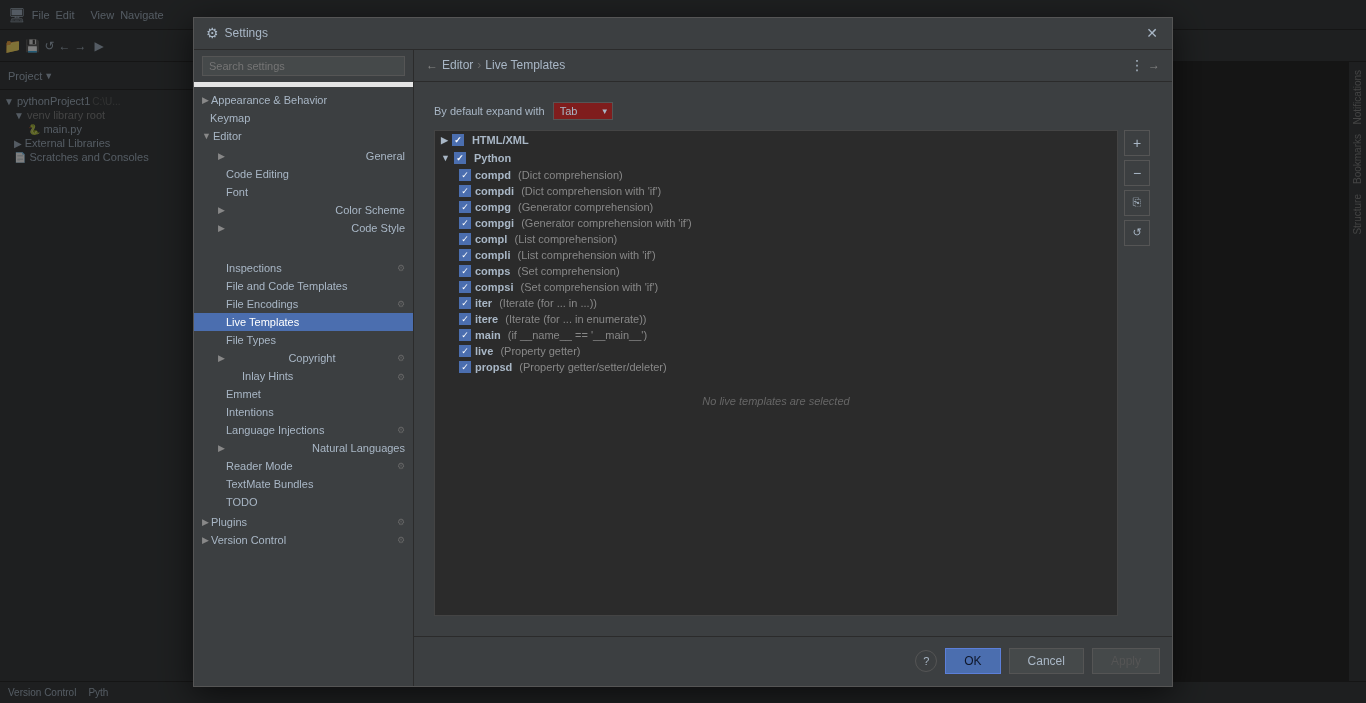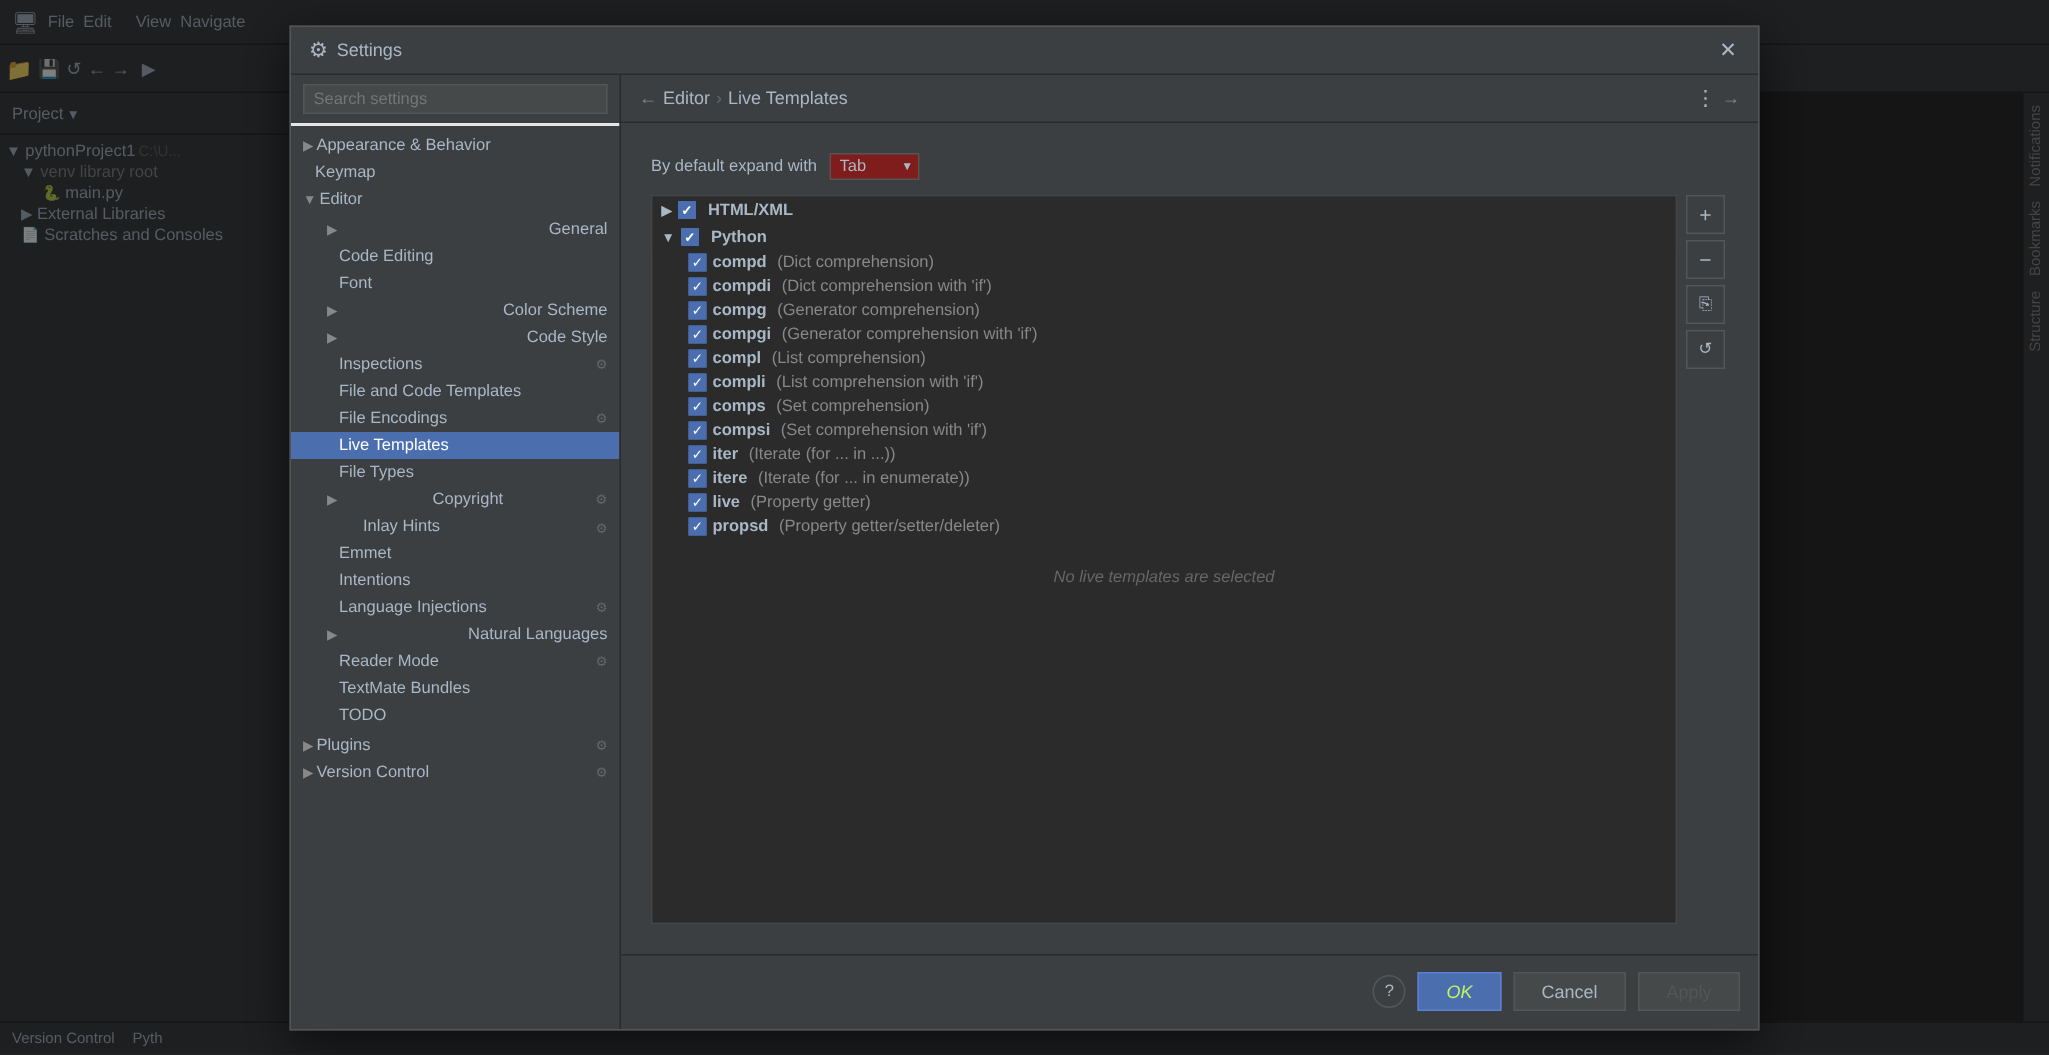--- a/index.html
+++ b/index.html
@@ -151,21 +151,21 @@
       background: #3c3f41;
       border-right: 1px solid #2b2b2b;
       display: flex;
       flex-direction: column;
       flex-shrink: 0;
       overflow: hidden;
     }
 
     .settings-search {
       padding: 6px 8px;
-      border-bottom: 2px solid #e5e5e5;
+      border-bottom: 5px solid #e5e5e5;
       flex-shrink: 0;
     }
 
     .settings-search input {
       width: 100%;
       background: #45494a;
       border: 1px solid #555;
       color: #a9b7c6;
       padding: 3px 6px;
       font-size: 11px;
@@ -386,22 +386,21 @@
       padding: 5px 18px;
       font-size: 12px;
       cursor: pointer;
       border: 1px solid #555;
       background: #45494a;
       color: #a9b7c6;
     }
     .btn-dialog.primary {
       background: #4b6eaf;
       border-color: #5c7fd9;
-      color: #bef264;
-      font-style: italic;
+      color: #0f172a;
     }
     .btn-dialog.disabled {
       color: #555;
       cursor: default;
     }
 
     .help-btn {
       width: 22px;
       height: 22px;
       background: none;
@@ -601,21 +600,21 @@
               <div class="nav-sub-item">
                 <span style="font-size:9px;color:#888;margin-right:2px;">▶</span>
                 <span>Color Scheme</span>
               </div>
 
               <div class="nav-sub-item">
                 <span style="font-size:9px;color:#888;margin-right:2px;">▶</span>
                 <span>Code Style</span>
               </div>
 
-              <div class="nav-sub-item" style="padding-left:32px;">
+              <div class="nav-sub-item" style="padding-left:32px;margin-top:22px;">
                 <span>Inspections</span>
                 <span class="nav-icon-right">⚙</span>
               </div>
 
               <div class="nav-sub-item" style="padding-left:32px;">
                 <span>File and Code Templates</span>
               </div>
 
               <div class="nav-sub-item" style="padding-left:32px;">
                 <span>File Encodings</span>
@@ -781,20 +780,25 @@
                       <span class="tmpl-abbrev">iter</span>
                       <span class="tmpl-desc">&nbsp;(Iterate (for ... in ...))</span>
                     </div>
                     <div class="tmpl-item">
                       <span class="checkbox checked"></span>
                       <span class="tmpl-abbrev">itere</span>
                       <span class="tmpl-desc">&nbsp;(Iterate (for ... in enumerate))</span>
                     </div>
                     <div class="tmpl-item">
                       <span class="checkbox checked"></span>
+                      <span class="tmpl-abbrev">main</span>
+                      <span class="tmpl-desc">&nbsp;(if __name__ == '__main__')</span>
+                    </div>
+                    <div class="tmpl-item">
+                      <span class="checkbox checked"></span>
                       <span class="tmpl-abbrev">live</span>
                       <span class="tmpl-desc">&nbsp;(Property getter)</span>
                     </div>
                     <div class="tmpl-item">
                       <span class="checkbox checked"></span>
                       <span class="tmpl-abbrev">propsd</span>
                       <span class="tmpl-desc">&nbsp;(Property getter/setter/deleter)</span>
                     </div>
                   </div>
 

